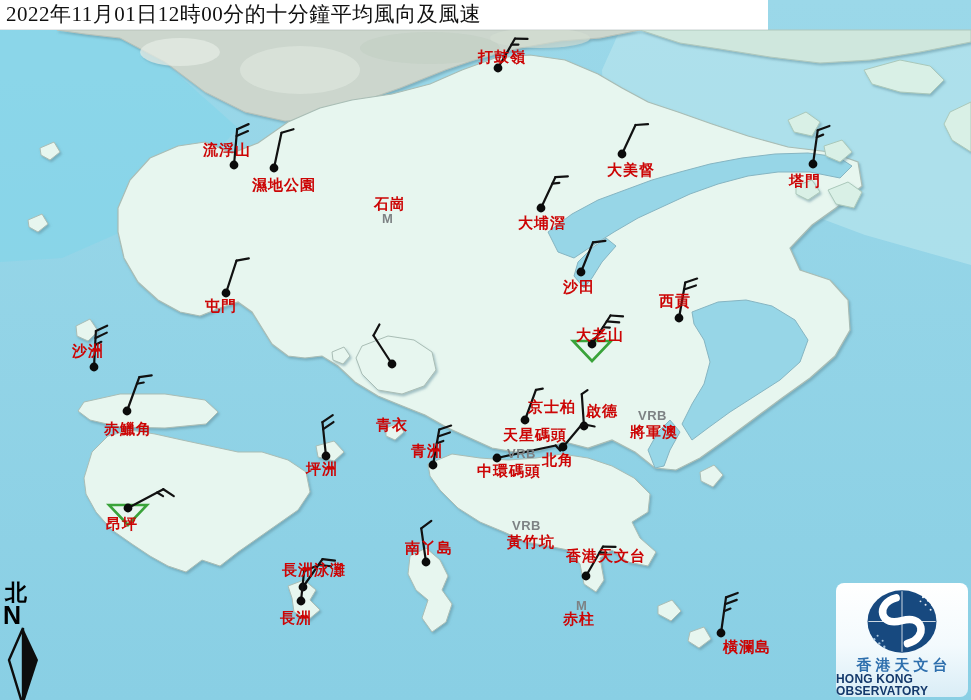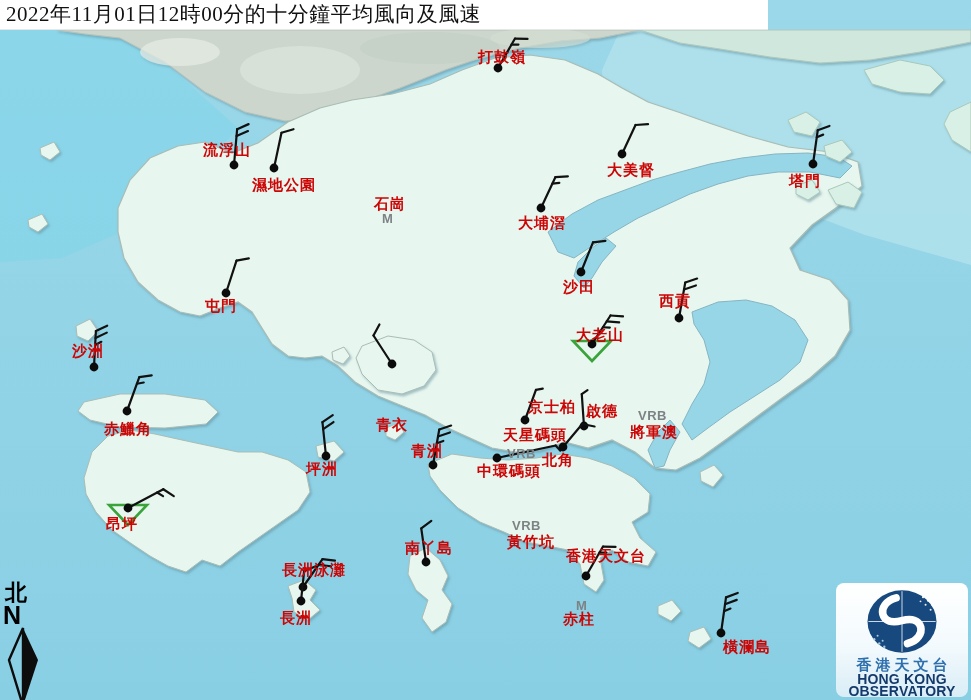--- a/index.html
+++ b/index.html
@@ -34,22 +34,22 @@
     position:absolute; left:836px; top:583px; width:132px; height:114px; z-index:25;
     background:linear-gradient(180deg, #ffffff 0%, #f3fafd 55%, #d9edf6 100%);
     border-radius:8px; display:flex; flex-direction:column; align-items:center;
     padding-top:4px;
   }
   #hko-logo .zh {
     color:#2e6fad; font-weight:bold; font-size:15px; letter-spacing:4px;
     font-family:"Liberation Serif", serif; line-height:16px; margin-top:1px; padding-left:4px;
   }
   #hko-logo .en {
-    color:#14396b; font-weight:bold; font-size:14px; letter-spacing:0.2px;
-    font-family:"Liberation Sans", sans-serif; line-height:12px;text-align:center;
+    color:#14396b; font-weight:bold; font-size:12px; letter-spacing:0.2px;
+    font-family:"Liberation Sans", sans-serif; line-height:12px;
   }
 </style>
 </head>
 <body>
 
 <div id="stage">
 
   <svg id="basemap" class="layer" width="971" height="700" viewBox="0 0 971 700">
     <defs>
       <linearGradient id="seaGrad" x1="0" y1="0" x2="0" y2="1">

